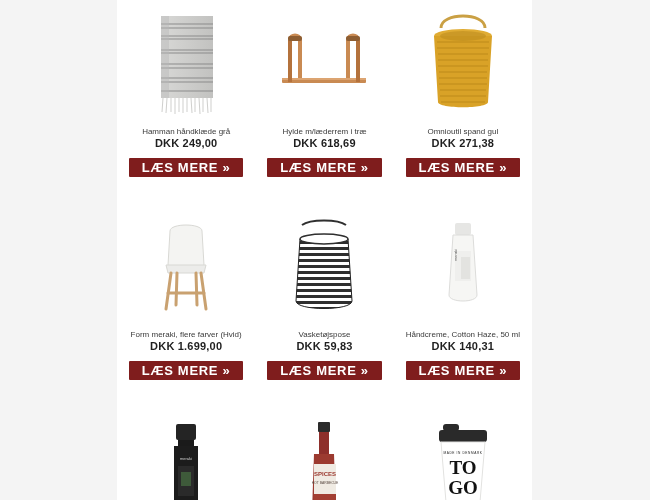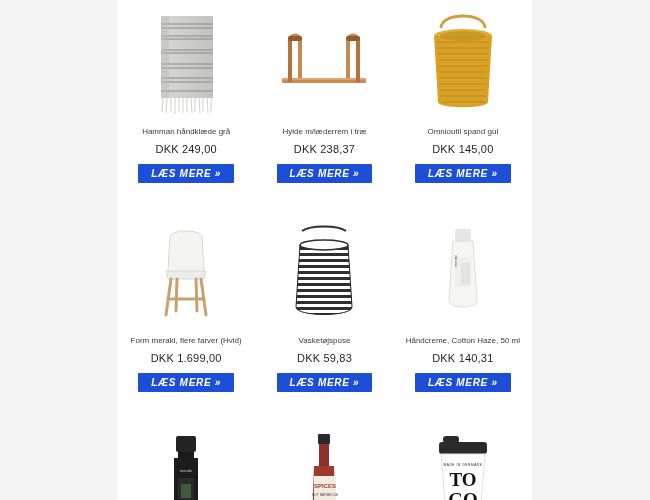--- a/index.html
+++ b/index.html
@@ -61,40 +61,39 @@
   .p-title {
     font-size: 8px;
     color: #3a3a3a;
     text-align: center;
     line-height: 11px;
     margin-top: 4px;
     max-width: 125px;
   }
   .p-price {
     font-size: 11px;
-    font-weight: normal;
+    font-weight: bold;
     color: #1f1f1f;
     text-align: center;
-    margin-top: 6px;
+    margin-top: 0;
     letter-spacing: .2px;
   }
   .btn {
     margin-top: 9px;
-    background: #1d4ed8;
+    background: #7f1d1d;
     color: #ffffff;
-    font-size: 10px;
+    font-size: 13px;
     font-weight: bold;
     letter-spacing: .7px;
     padding: 5px 13px 5px 13px;
     border: none;
     border-radius: 1px;
     cursor: pointer;
     line-height: 9px;
     white-space: nowrap;
-    font-style: italic;
   }
   .row-sep { height: 18px; }
 
   
   svg { display: block; }
 </style>
 </head>
 <body>
 
 <div class="page">
@@ -159,21 +158,21 @@
             <rect x="18" y="62" width="84" height="2" fill="#dca471"></rect>
             <path d="M26 22 L26 66" stroke="#b4723c" stroke-width="4" fill="none"></path>
             <path d="M94 22 L94 66" stroke="#b4723c" stroke-width="4" fill="none"></path>
             <path d="M26 24 C26 18, 36 18, 36 24 L36 62" stroke="#c98a52" stroke-width="4" fill="none"></path>
             <path d="M94 24 C94 18, 84 18, 84 24 L84 62" stroke="#c98a52" stroke-width="4" fill="none"></path>
             <rect x="24" y="20" width="14" height="5" rx="2" fill="#8e5e32"></rect>
             <rect x="82" y="20" width="14" height="5" rx="2" fill="#8e5e32"></rect>
           </svg>
         </div>
         <div class="p-title">Hylde m/læderrem i træ</div>
-        <div class="p-price">DKK 238,37</div>
+        <div class="p-price">DKK 618,69</div>
         <button class="btn">LÆS MERE »</button>
       </div>
 
       <div class="cell">
         <div class="img-wrap">
           <svg width="92" height="104" viewBox="0 0 92 104">
             <path d="M24 14 C24 -2, 68 -2, 68 14" stroke="#caa044" stroke-width="3" fill="none"></path>
             <ellipse cx="46" cy="22" rx="29" ry="7" fill="#e0ac33"></ellipse>
             <path d="M17 22 L21 88 C21 95, 71 95, 71 88 L75 22 Z" fill="#d9a227"></path>
             <g stroke="#c3901c" stroke-width="1.4" opacity=".85">
@@ -186,21 +185,21 @@
               <line x1="22" y1="64" x2="70" y2="64"></line>
               <line x1="22" y1="70" x2="70" y2="70"></line>
               <line x1="23" y1="76" x2="69" y2="76"></line>
               <line x1="23" y1="82" x2="69" y2="82"></line>
               <line x1="24" y1="88" x2="68" y2="88"></line>
             </g>
             <ellipse cx="46" cy="22" rx="23" ry="5" fill="#b98a1d" opacity=".55"></ellipse>
           </svg>
         </div>
         <div class="p-title">Omnioutil spand gul</div>
-        <div class="p-price">DKK 145,00</div>
+        <div class="p-price">DKK 271,38</div>
         <button class="btn">LÆS MERE »</button>
       </div>
     </div>
 
     <div class="row-sep"></div>
 
     <div class="row">
 
       <div class="cell">
         <div class="img-wrap">

